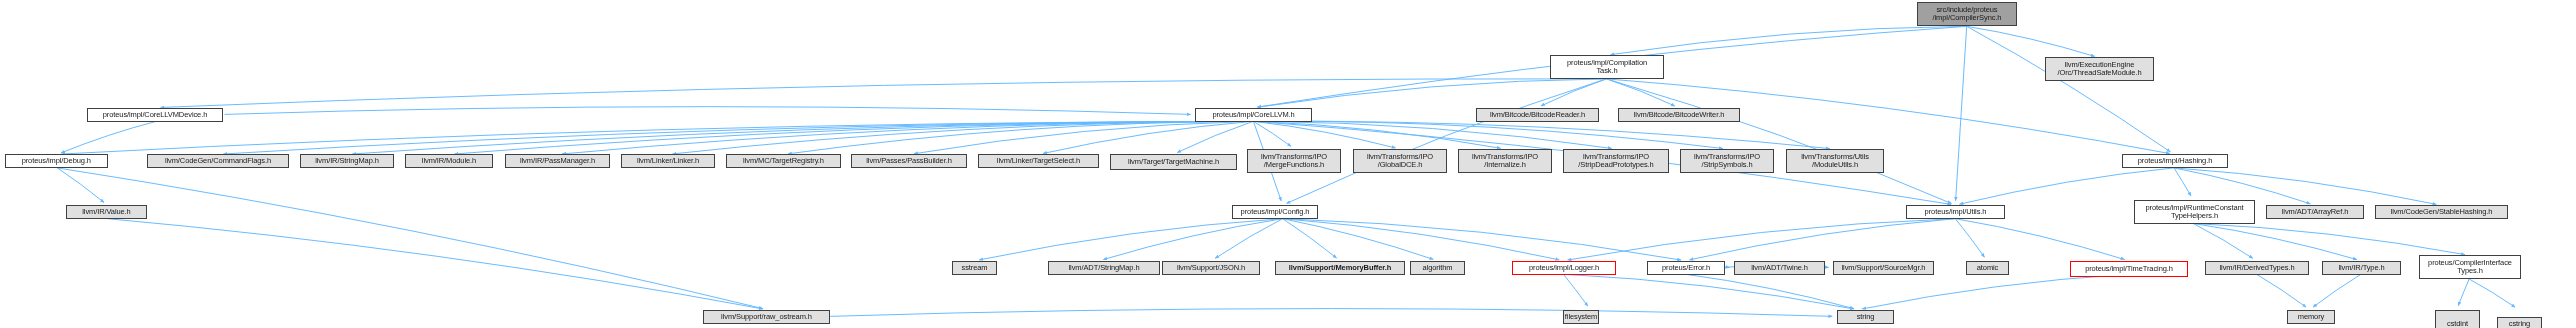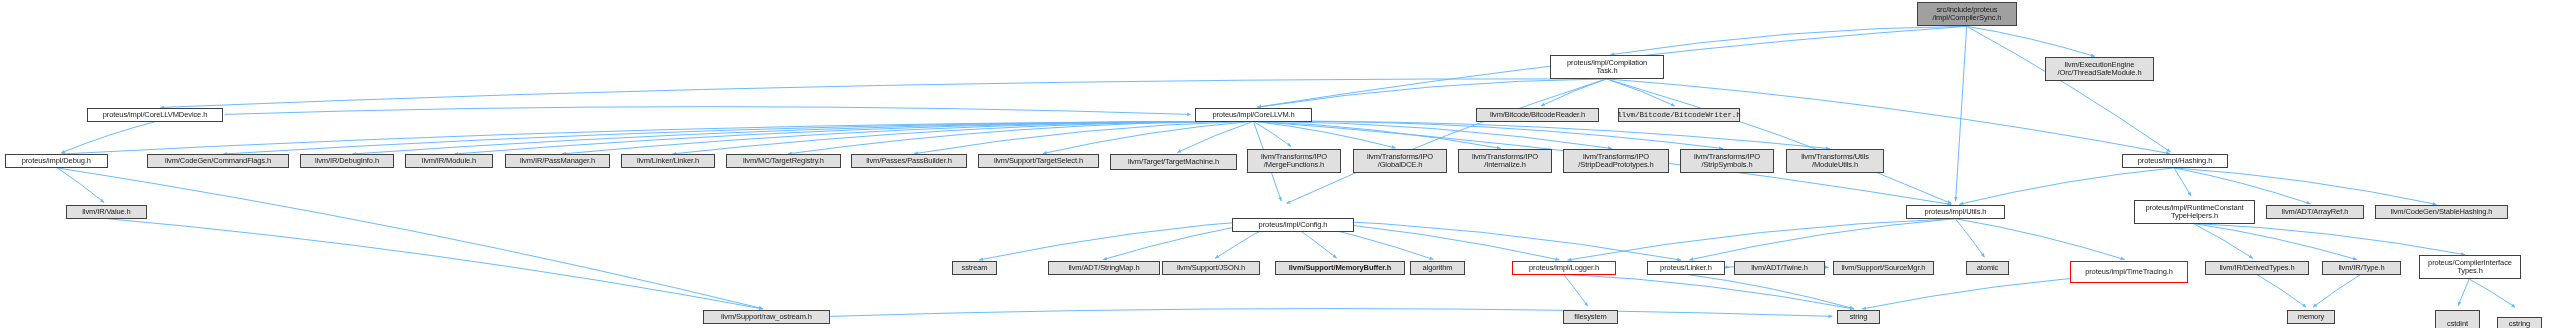--- a/index.html
+++ b/index.html
@@ -91,66 +91,66 @@
     </svg>
 <div class="node root" style="left: 1917px; top: 2.4px; width: 100px; height: 24px;">src/include/proteus
 /impl/CompilerSync.h</div>
     <div class="node white" style="left: 1550px; top: 55px; width: 114px; height: 24px;">proteus/impl/Compilation
 Task.h</div>
     <div class="node" style="left: 2045px; top: 57px; width: 109px; height: 24px;">llvm/ExecutionEngine
 /Orc/ThreadSafeModule.h</div>
     <div class="node white" style="left: 87px; top: 108px; width: 136px; height: 13.8px;">proteus/impl/CoreLLVMDevice.h</div>
     <div class="node white" style="left: 1195px; top: 108px; width: 117px; height: 13.8px;">proteus/impl/CoreLLVM.h</div>
     <div class="node" style="left: 1476px; top: 108px; width: 123px; height: 13.8px;">llvm/Bitcode/BitcodeReader.h</div>
-    <div class="node" style="left: 1618px; top: 108px; width: 122px; height: 13.8px; font-family: Liberation Mono, monospace;">llvm/Bitcode/BitcodeWriter.h</div>
+    <div class="node" style="left: 1618px; top: 108px; width: 122px; height: 13.8px;">llvm/Bitcode/BitcodeWriter.h</div>
     <div class="node white" style="left: 2122px; top: 154px; width: 106px; height: 13.8px;">proteus/impl/Hashing.h</div>
     <div class="node white" style="left: 4.8px; top: 154px; width: 103px; height: 13.8px;">proteus/impl/Debug.h</div>
     <div class="node" style="left: 147px; top: 154px; width: 142px; height: 13.8px;">llvm/CodeGen/CommandFlags.h</div>
-    <div class="node" style="left: 300px; top: 154px; width: 94px; height: 13.8px;">llvm/IR/DebugInfo.h</div>
+    <div class="node" style="left: 300px; top: 154px; width: 94px; height: 13.8px;">llvm/IR/StringMap.h</div>
     <div class="node" style="left: 405px; top: 154px; width: 88px; height: 13.8px;">llvm/IR/Module.h</div>
     <div class="node" style="left: 505px; top: 154px; width: 105px; height: 13.8px;">llvm/IR/PassManager.h</div>
     <div class="node" style="left: 621px; top: 154px; width: 94px; height: 13.8px;">llvm/Linker/Linker.h</div>
     <div class="node" style="left: 726px; top: 154px; width: 115px; height: 13.8px;">llvm/MC/TargetRegistry.h</div>
     <div class="node" style="left: 851px; top: 154px; width: 116px; height: 13.8px;">llvm/Passes/PassBuilder.h</div>
-    <div class="node" style="left: 978px; top: 154px; width: 121px; height: 13.8px;">llvm/Support/TargetSelect.h</div>
+    <div class="node" style="left: 978px; top: 154px; width: 121px; height: 13.8px;">llvm/Linker/TargetSelect.h</div>
     <div class="node" style="left: 1110px; top: 154px; width: 127px; height: 16px;">llvm/Target/TargetMachine.h</div>
     <div class="node" style="left: 1247px; top: 149px; width: 94px; height: 24px;">llvm/Transforms/IPO
 /MergeFunctions.h</div>
     <div class="node" style="left: 1353px; top: 149px; width: 94px; height: 24px;">llvm/Transforms/IPO
 /GlobalDCE.h</div>
     <div class="node" style="left: 1458px; top: 149px; width: 94px; height: 24px;">llvm/Transforms/IPO
 /Internalize.h</div>
     <div class="node" style="left: 1563px; top: 149px; width: 106px; height: 24px;">llvm/Transforms/IPO
 /StripDeadPrototypes.h</div>
     <div class="node" style="left: 1680px; top: 149px; width: 94px; height: 24px;">llvm/Transforms/IPO
 /StripSymbols.h</div>
     <div class="node" style="left: 1786px; top: 149px; width: 98px; height: 24px;">llvm/Transforms/Utils
 /ModuleUtils.h</div>
     <div class="node white" style="left: 1906px; top: 205px; width: 99px; height: 13.8px;">proteus/impl/Utils.h</div>
     <div class="node white" style="left: 2134px; top: 200px; width: 121px; height: 24px;">proteus/impl/RuntimeConstant
 TypeHelpers.h</div>
     <div class="node" style="left: 2266px; top: 205px; width: 98px; height: 13.8px;">llvm/ADT/ArrayRef.h</div>
     <div class="node" style="left: 2375px; top: 205px; width: 133px; height: 13.8px;">llvm/CodeGen/StableHashing.h</div>
     <div class="node" style="left: 66px; top: 205px; width: 81px; height: 13.8px;">llvm/IR/Value.h</div>
-    <div class="node white" style="left: 1232px; top: 218px; width: 122px; height: 13.8px; text-align: right;">proteus/impl/Config.h</div>
+    <div class="node white" style="left: 1232px; top: 205px; width: 86px; height: 13.8px; text-align: right;">proteus/impl/Config.h</div>
     <div class="node" style="left: 952px; top: 261px; width: 45px; height: 13.8px;">sstream</div>
     <div class="node" style="left: 1048px; top: 261px; width: 112px; height: 13.8px;">llvm/ADT/StringMap.h</div>
     <div class="node" style="left: 1162px; top: 261px; width: 98px; height: 13.8px;">llvm/Support/JSON.h</div>
     <div class="node" style="left: 1275px; top: 261px; width: 130px; height: 13.8px; font-weight: bold;">llvm/Support/MemoryBuffer.h</div>
     <div class="node" style="left: 1410px; top: 261px; width: 55px; height: 13.8px;">algorithm</div>
     <div class="node red" style="left: 1512px; top: 261px; width: 104px; height: 13.8px;">proteus/impl/Logger.h</div>
-    <div class="node white" style="left: 1647px; top: 261px; width: 78px; height: 13.8px;">proteus/Linker.h</div>
+    <div class="node white" style="left: 1647px; top: 261px; width: 78px; height: 13.8px;">proteus/Error.h</div>
     <div class="node" style="left: 1734px; top: 261px; width: 91px; height: 13.8px;">llvm/ADT/Twine.h</div>
     <div class="node" style="left: 1833px; top: 261px; width: 101px; height: 13.8px;">llvm/Support/SourceMgr.h</div>
     <div class="node" style="left: 1966px; top: 261px; width: 43px; height: 13.8px;">atomic</div>
-    <div class="node red" style="left: 2070px; top: 261px; width: 118px; height: 22px;">proteus/impl/TimeTracing.h</div>
+    <div class="node red" style="left: 2070px; top: 261px; width: 118px; height: 16px;">proteus/impl/TimeTracing.h</div>
     <div class="node" style="left: 2205px; top: 261px; width: 104px; height: 13.8px;">llvm/IR/DerivedTypes.h</div>
     <div class="node" style="left: 2322px; top: 261px; width: 79px; height: 13.8px;">llvm/IR/Type.h</div>
     <div class="node white" style="left: 2419px; top: 255px; width: 102px; height: 24px;">proteus/CompilerInterface
 Types.h</div>
     <div class="node" style="left: 703px; top: 310px; width: 127px; height: 13.8px;">llvm/Support/raw_ostream.h</div>
-    <div class="node" style="left: 1563px; top: 310px; width: 55px; height: 13.8px;">filesystem</div>
-    <div class="node" style="left: 1837px; top: 310px; width: 43px; height: 13.8px;">string</div>
+    <div class="node" style="left: 1563px; top: 310px; width: 36px; height: 13.8px;">filesystem</div>
+    <div class="node" style="left: 1837px; top: 310px; width: 57px; height: 13.8px;">string</div>
     <div class="node" style="left: 2287px; top: 310px; width: 48px; height: 13.8px;">memory</div>
     <div class="node" style="left: 2435px; top: 310px; width: 45px; height: 29px;">cstdint</div>
     <div class="node" style="left: 2497px; top: 310px; width: 45px; height: 13.8px; margin-top: 7px;">cstring</div>
   </div>
 
 
 </body></html>

